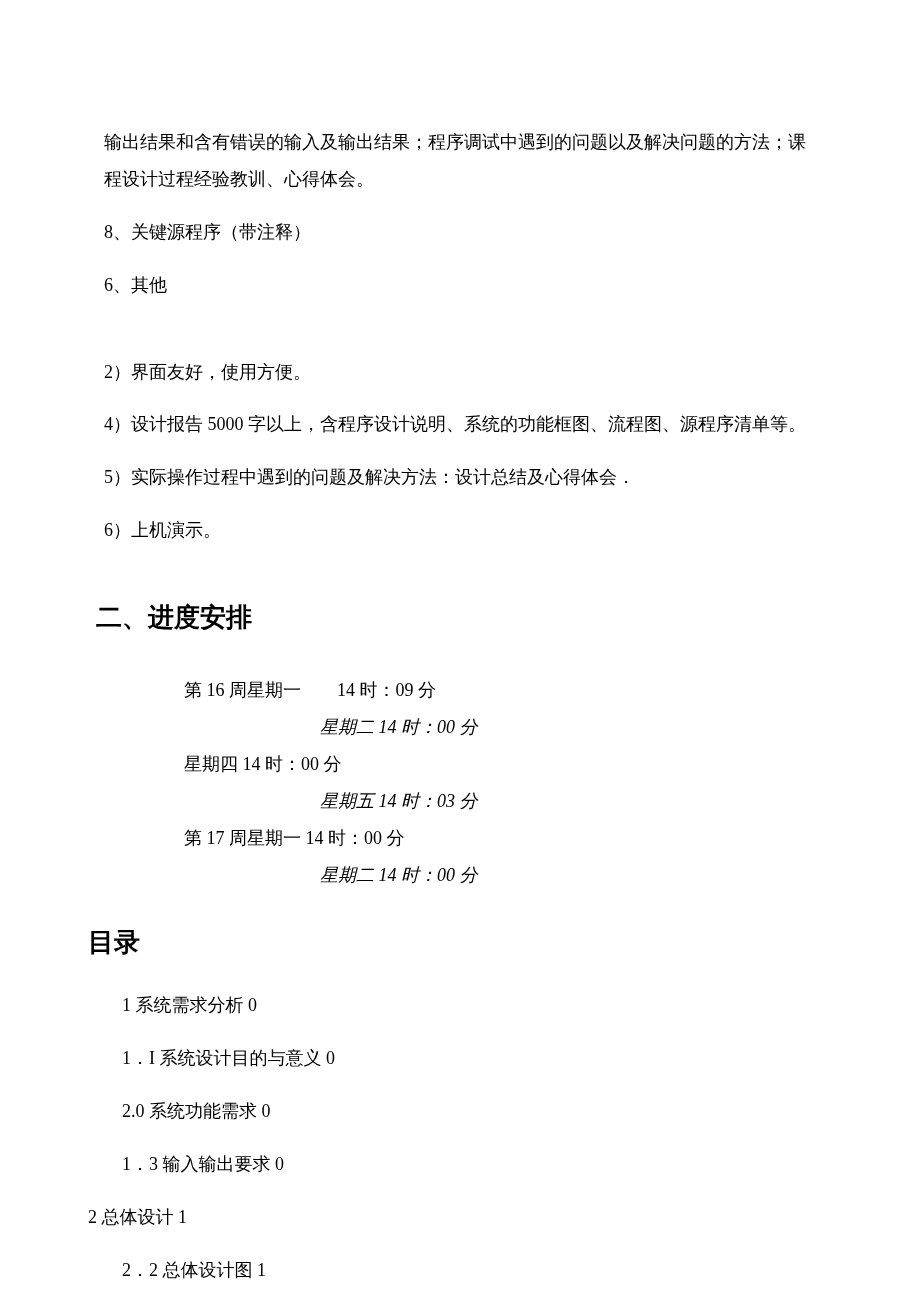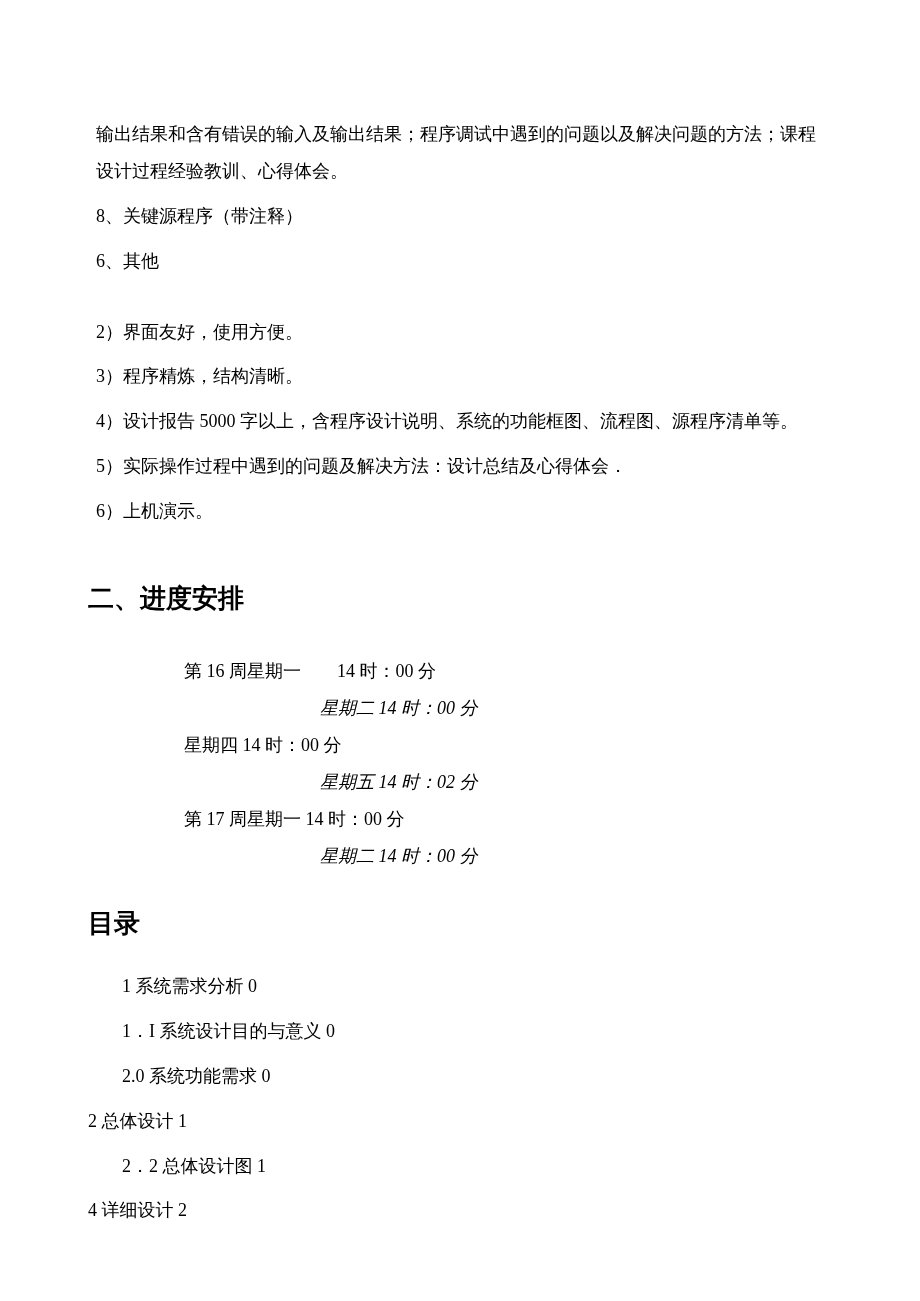--- a/index.html
+++ b/index.html
@@ -11,25 +11,25 @@
   .page {
     width: 920px;
     min-height: 1301px;
     padding: 108px 88px 40px 88px;
     box-sizing: border-box;
     font-family: "SimSun", "Songti SC", serif;
     font-size: 18px;
     color: #000;
     line-height: 2.05;
   }
-  .para { margin: 8px; }
+  .para { margin: 16px; }
   .section-heading {
     font-size: 26px;
     font-weight: bold;
-    margin: 42px 0 28px 0;
+    margin: 42px 0 28px 8px;
     font-family: "SimHei", "Heiti SC", sans-serif;
   }
   .sched-block {
     margin-top: 6px;
   }
   .sched-line {
     margin: 0;
   }
   .indent-1 { margin-left: 96px; }
   .indent-2 { margin-left: 232px; font-style: italic; }
@@ -49,41 +49,41 @@
 <div class="page">
 
   <p class="para">输出结果和含有错误的输入及输出结果；程序调试中遇到的问题以及解决问题的方法；课程设计过程经验教训、心得体会。</p>
   <p class="para">8、关键源程序（带注释）</p>
   <p class="para">6、其他</p>
 
   <div style="height:18px"></div>
 
   <div id="requirements-list">
       <p class="para">2）界面友好，使用方便。</p>
-      <p class="para">3）程序精炼，结构清晰。</p>
       <p class="para">4）设计报告 5000 字以上，含程序设计说明、系统的功能框图、流程图、源程序清单等。</p>
       <p class="para">5）实际操作过程中遇到的问题及解决方法：设计总结及心得体会．</p>
       <p class="para">6）上机演示。</p>
     </div>
 
   <h2 class="section-heading">二、进度安排</h2>
 
   <div class="sched-block" id="schedule-block">
-      <p class="sched-line indent-1">第 16 周星期一　　14 时：00 分</p>
+      <p class="sched-line indent-1">第 16 周星期一　　14 时：09 分</p>
       <p class="sched-line indent-2">星期二 14 时：00 分</p>
       <p class="sched-line indent-1">星期四 14 时：00 分</p>
-      <p class="sched-line indent-2">星期五 14 时：02 分</p>
+      <p class="sched-line indent-2">星期五 14 时：03 分</p>
       <p class="sched-line indent-1">第 17 周星期一 14 时：00 分</p>
       <p class="sched-line indent-2">星期二 14 时：00 分</p>
     </div>
 
   <h2 class="title-center">目录</h2>
 
   <div class="toc-block" id="toc-block">
       <p class="para toc-level-1">1 系统需求分析 0</p>
       <p class="para toc-level-1">1．I 系统设计目的与意义 0</p>
       <p class="para toc-level-1">2.0 系统功能需求 0</p>
+      <p class="para toc-level-1">1．3 输入输出要求 0</p>
       <p class="para toc-level-0">2 总体设计 1</p>
       <p class="para toc-level-1">2．2 总体设计图 1</p>
       <p class="para toc-level-0">4 详细设计 2</p>
     </div>
 
 </div>
 
 </body></html>

